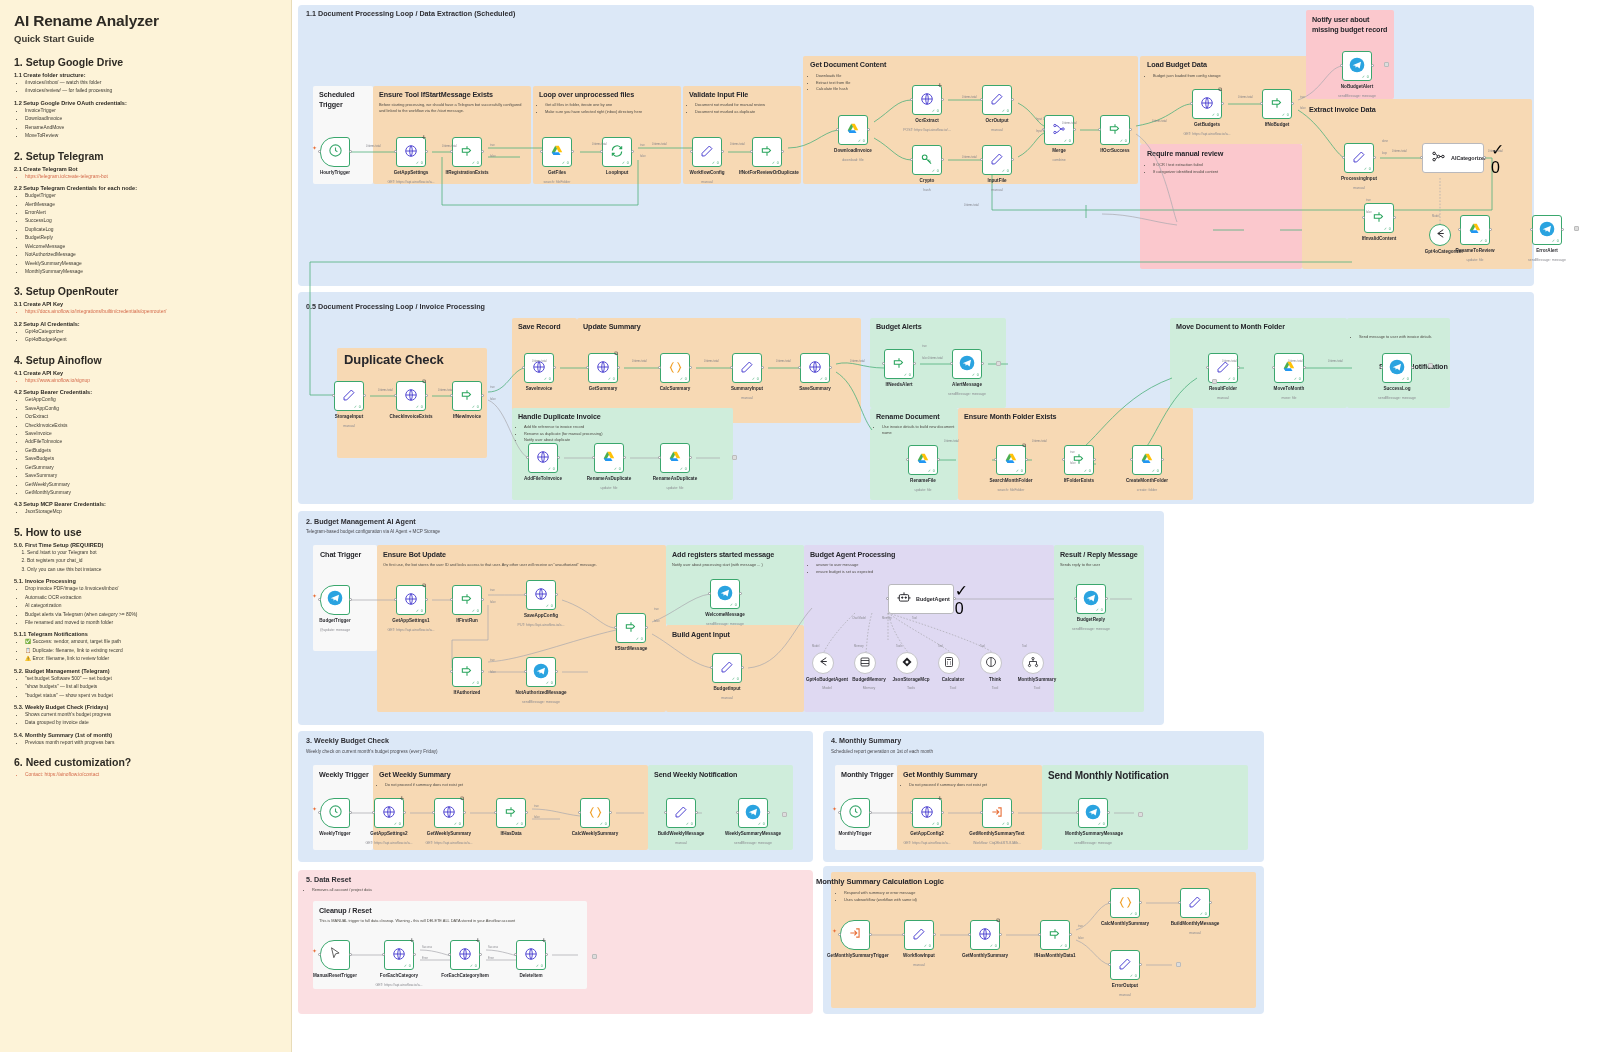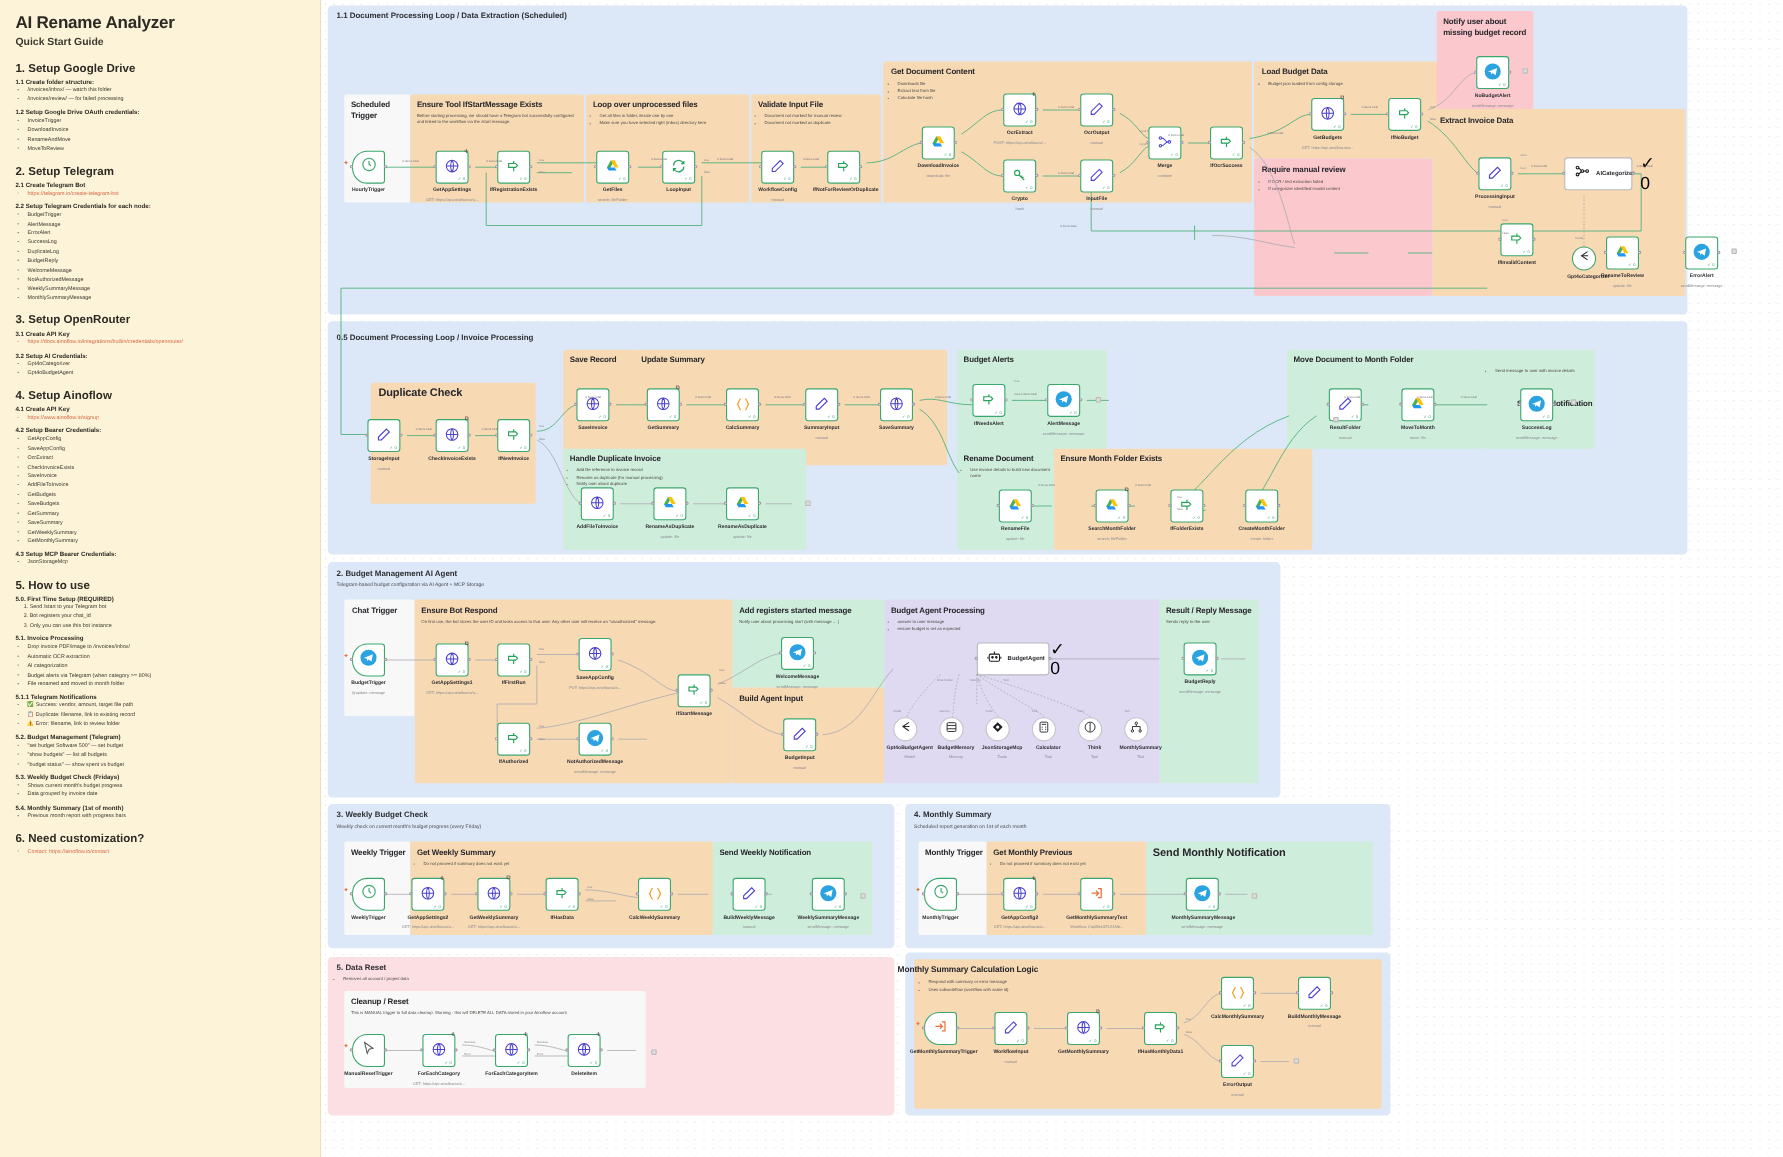--- a/index.html
+++ b/index.html
@@ -297,21 +297,21 @@
       <ul id="d-manrev">
         <li>If OCR / text extraction failed</li>
         <li>If categorizer identified invalid content</li>
       </ul>
     </div>
 
   <div class="section sec-blue" style="left:6px;top:292px;width:1236px;height:212px;"></div>
   <div class="sec-title" style="left:14px;top:302px;font-size:7.2px;">0.5 Document Processing Loop / Invoice Processing</div>
 
   <div class="group g-orange" style="left:45px;top:348px;width:150px;height:110px;"></div>
-  <div class="g-title" style="left:52px;top:352px;font-size:10px;">Duplicate Check</div>
+  <div class="g-title" style="left:52px;top:352px;font-size:13px;">Duplicate Check</div>
 
   <div class="group g-orange" style="left:220px;top:318px;width:65px;height:105px;"></div>
   <div class="g-title" style="left:226px;top:322px;font-size:7.2px;">Save Record</div>
 
   <div class="group g-orange" style="left:285px;top:318px;width:284px;height:105px;"></div>
   <div class="g-title" style="left:291px;top:322px;font-size:7.2px;">Update Summary</div>
 
   <div class="group g-green" style="left:578px;top:318px;width:136px;height:90px;"></div>
   <div class="g-title" style="left:584px;top:322px;font-size:7.2px;">Budget Alerts</div>
 
@@ -348,21 +348,21 @@
   <div class="g-title" style="left:672px;top:412px;font-size:7.2px;">Ensure Month Folder Exists</div>
 
   <div class="section sec-blue" style="left:6px;top:511px;width:866px;height:214px;"></div>
   <div class="sec-title" style="left:14px;top:517px;font-size:7.2px;">2. Budget Management AI Agent</div>
   <div class="sec-sub" style="left:14px;top:529px;">Telegram-based budget configuration via AI Agent + MCP Storage</div>
 
   <div class="group g-white" style="left:21px;top:545px;width:64px;height:106px;"></div>
   <div class="g-title" style="left:28px;top:550px;font-size:7.2px;">Chat Trigger</div>
 
   <div class="group g-orange" style="left:85px;top:545px;width:289px;height:167px;"></div>
-  <div class="g-title" style="left:91px;top:550px;font-size:7.2px;">Ensure Bot Respond</div>
+  <div class="g-title" style="left:91px;top:550px;font-size:7.2px;">Ensure Bot Update</div>
   <div class="g-desc" style="left:91px;top:562px;width:277px;">On first use, the bot stores the user ID and locks access to that user. Any other user will receive an "unauthorized" message.</div>
 
   <div class="group g-green" style="left:374px;top:545px;width:138px;height:80px;"></div>
   <div class="g-title" style="left:380px;top:550px;font-size:7.2px;">Add registers started message</div>
   <div class="g-desc" style="left:380px;top:562px;width:128px;">Notify user about processing start (with message ... )</div>
 
   <div class="group g-orange" style="left:374px;top:625px;width:138px;height:87px;"></div>
   <div class="g-title" style="left:380px;top:630px;font-size:7.2px;">Build Agent Input</div>
 
   <div class="group g-purple" style="left:512px;top:545px;width:250px;height:167px;"></div>
@@ -397,21 +397,21 @@
   <div class="g-title" style="left:362px;top:770px;font-size:7.2px;">Send Weekly Notification</div>
 
   <div class="section sec-blue" style="left:531px;top:731px;width:441px;height:131px;"></div>
   <div class="sec-title" style="left:539px;top:736px;font-size:7.2px;">4. Monthly Summary</div>
   <div class="sec-sub" style="left:539px;top:749px;">Scheduled report generation on 1st of each month</div>
 
   <div class="group g-white" style="left:543px;top:765px;width:62px;height:85px;"></div>
   <div class="g-title" style="left:549px;top:770px;font-size:7.2px;">Monthly Trigger</div>
 
   <div class="group g-orange" style="left:605px;top:765px;width:145px;height:85px;"></div>
-  <div class="g-title" style="left:611px;top:770px;font-size:7.2px;">Get Monthly Previous</div>
+  <div class="g-title" style="left:611px;top:770px;font-size:7.2px;">Get Monthly Summary</div>
   <div class="g-desc" style="left:611px;top:782px;width:135px;">
       <ul id="d-month">
         <li>Do not proceed if summary does not exist yet</li>
       </ul>
     </div>
 
   <div class="group g-green" style="left:750px;top:765px;width:206px;height:85px;"></div>
   <div class="g-title" style="left:756px;top:770px;font-size:10px;">Send Monthly Notification</div>
 
   <div class="section sec-blue" style="left:531px;top:866px;width:441px;height:148px;"></div>

